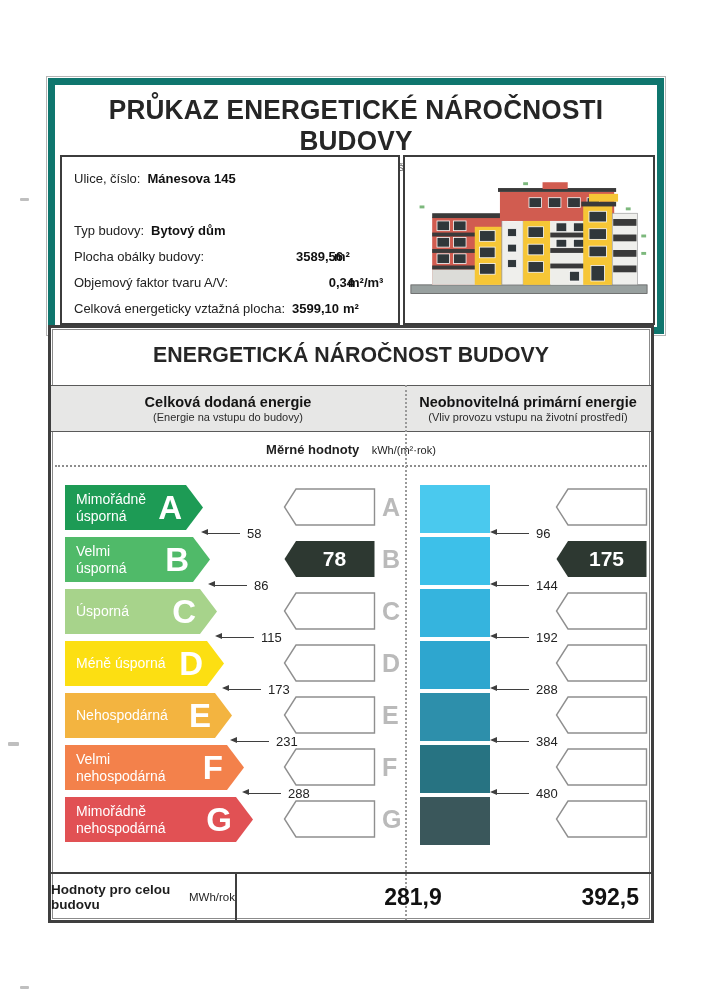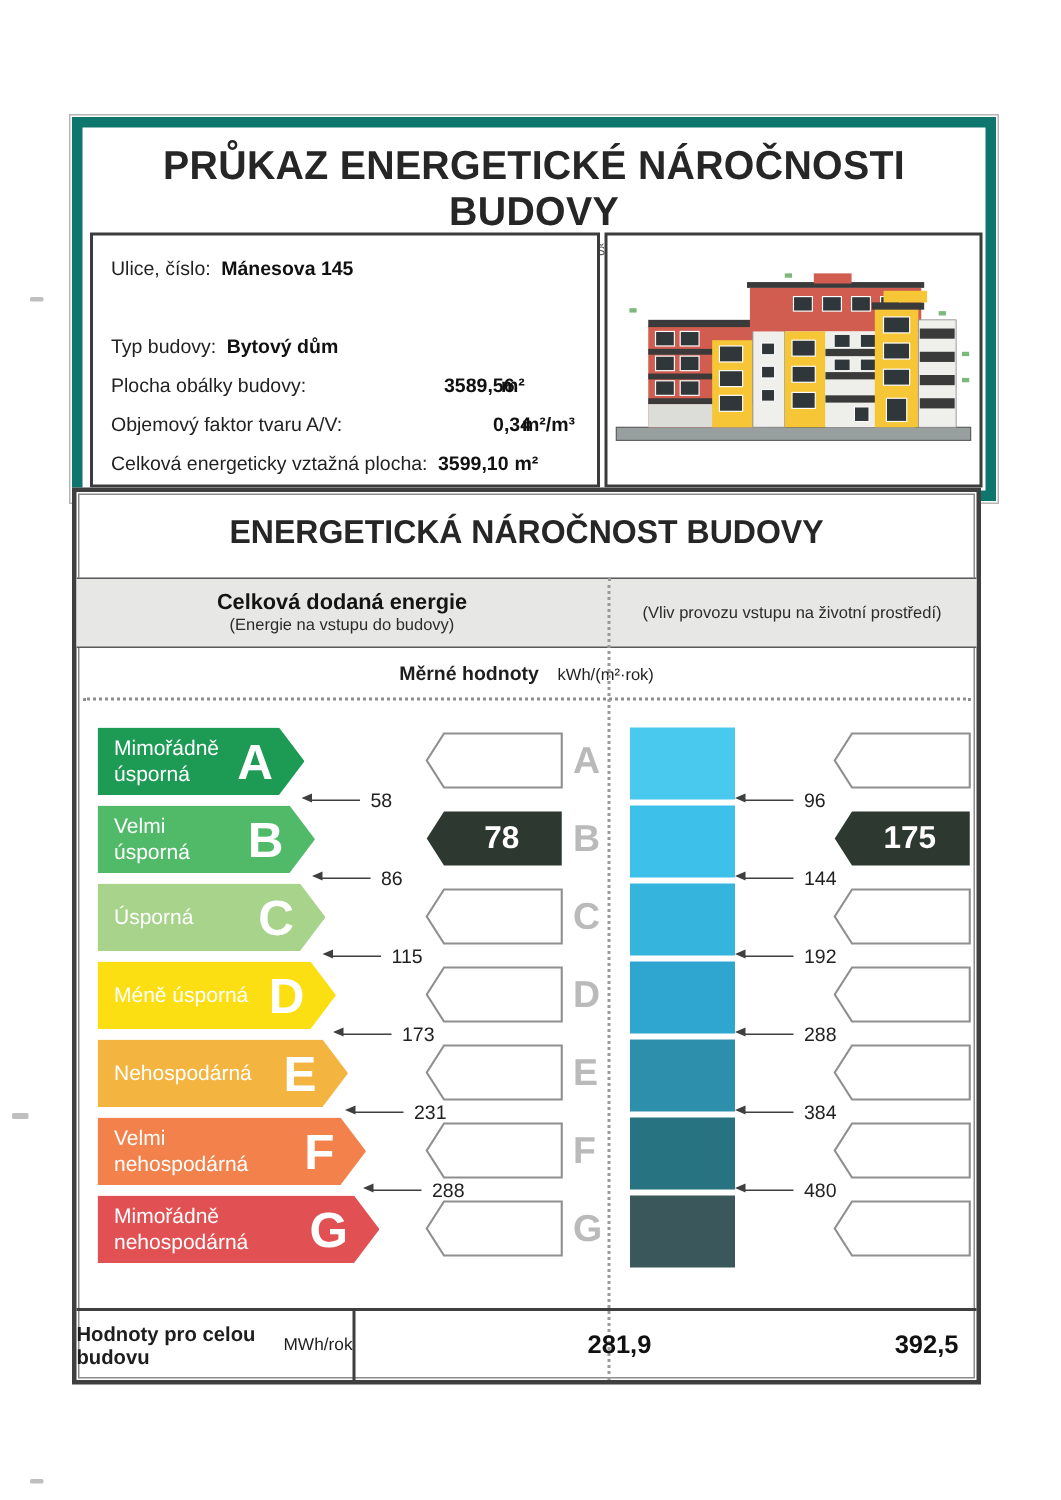--- a/index.html
+++ b/index.html
@@ -62,21 +62,21 @@
   .vnum{position:absolute;left:12px;right:2px;top:0;line-height:38px;text-align:center;color:#fff;font-size:21px;font-weight:bold;}
 
   
   .bseg{position:absolute;left:369px;width:70px;height:48px;}
 
   
   .totals{position:absolute;left:0;right:0;top:544px;bottom:0;border-top:2px solid #3f3f3f;}
   .tot-label{position:absolute;left:0;top:0;bottom:0;width:184px;border-right:2px solid #3f3f3f;display:flex;flex-direction:row;align-items:center;justify-content:center;gap:2px;}
   .tot-label .tl1{font-size:13.5px;font-weight:bold;}
   .tot-label .tl2{font-size:11.5px;}
-  .tot-val{position:absolute;top:0;bottom:0;display:flex;align-items:center;font-size:17px;font-weight:bold;color:#111;}
+  .tot-val{position:absolute;top:0;bottom:0;display:flex;align-items:center;font-size:23px;font-weight:bold;color:#111;}
   .tot-val.left{left:186px;width:168px;justify-content:center;padding-left:92px;box-sizing:content-box;}
   .tot-val.right{left:354px;right:0;justify-content:flex-end;padding-right:12px;}
 </style>
 </head>
 <body>
 
 <div class="scanmark" style="left:20px;top:198px;width:9px;height:3px;"></div>
 <div class="scanmark" style="left:8px;top:742px;width:11px;height:4px;"></div>
 <div class="scanmark" style="left:20px;top:986px;width:9px;height:3px;"></div>
 
@@ -203,20 +203,21 @@
 <div class="mainbox">
   <div class="innerframe"></div>
   <div class="sec-title">ENERGETICKÁ NÁROČNOST BUDOVY</div>
 
   <div class="hdr-row">
     <div class="hdr-col left">
       <div class="hdr-title">Celková dodaná energie</div>
       <div class="hdr-sub">(Energie na vstupu do budovy)</div>
     </div>
     <div class="hdr-col right">
+      <div class="hdr-title">Neobnovitelná primární energie</div>
       <div class="hdr-sub">(Vliv provozu vstupu na životní prostředí)</div>
     </div>
   </div>
 
   <div class="units-line">
     <span class="ul1">Měrné hodnoty</span>
     <span class="ul2">kWh/(m²·rok)</span>
   </div>
   <div class="dashrule"></div>
   <div class="dotdiv"></div>

